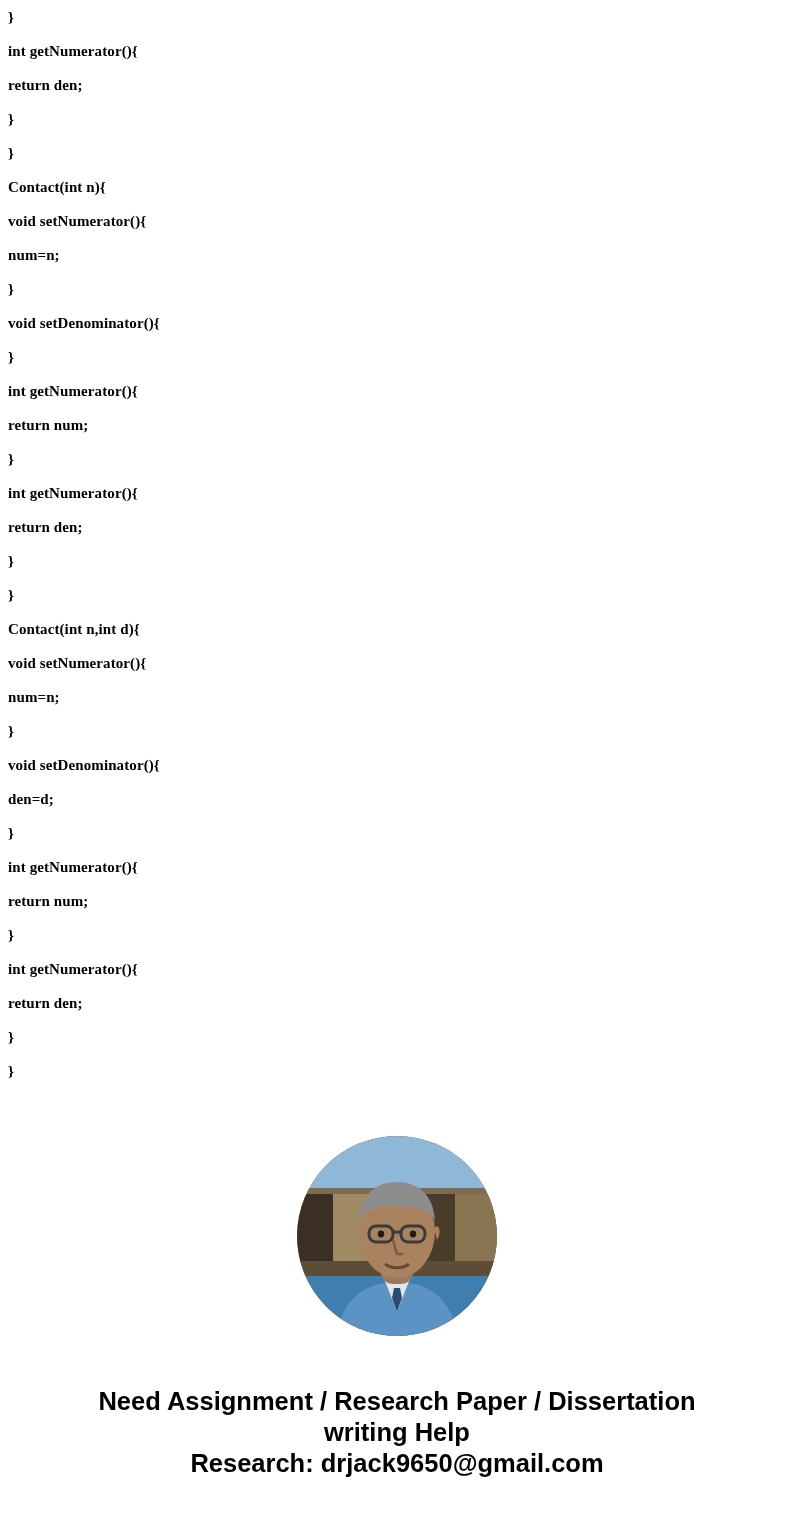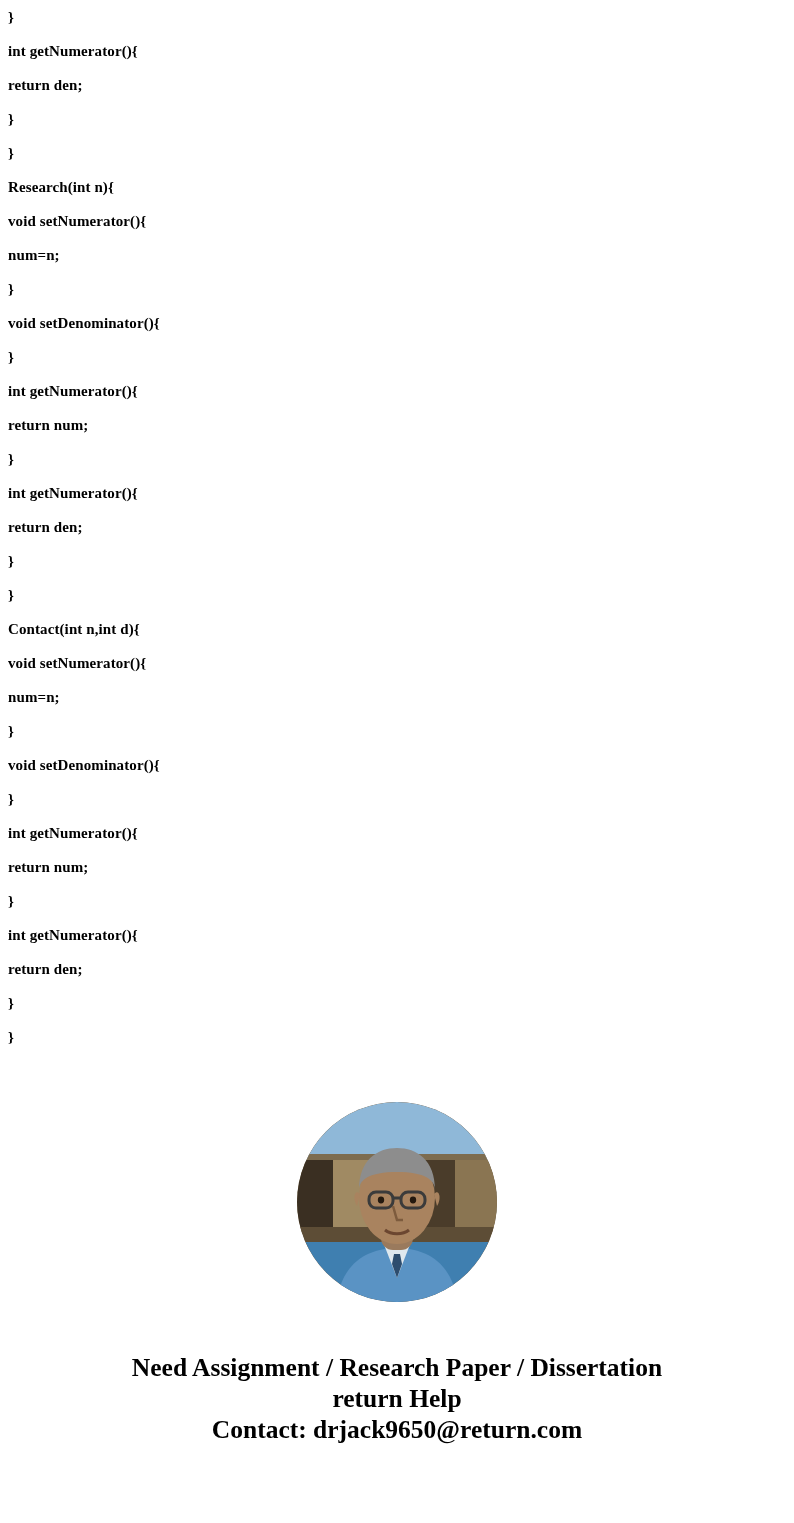--- a/index.html
+++ b/index.html
@@ -46,21 +46,21 @@
     overflow: hidden;
     position: relative;
     background: #6f6351;
   }
   .avatar svg {
     display: block;
   }
   .footer {
     margin-top: 50px;
     text-align: center;
-    font-family: Liberation Serif, serif;
+    font-family: Liberation Sans, sans-serif;
     font-weight: bold;
     font-size: 25.5px;
     line-height: 31px;
     color: #000000;
     padding: 0 18px;
   }
   .footer-line2 {
     margin-top: 0px;
   }
 </style>
@@ -68,38 +68,39 @@
 <body>
 
 <div class="page">
 
   <div class="code-block">
     <div class="code-line">}</div>
     <div class="code-line">int getNumerator(){</div>
     <div class="code-line">return den;</div>
     <div class="code-line">}</div>
     <div class="code-line">}</div>
-    <div class="code-line">Research(int n){</div>
+    <div class="code-line">Contact(int n){</div>
     <div class="code-line">void setNumerator(){</div>
     <div class="code-line">num=n;</div>
     <div class="code-line">}</div>
     <div class="code-line">void setDenominator(){</div>
     <div class="code-line">}</div>
     <div class="code-line">int getNumerator(){</div>
     <div class="code-line">return num;</div>
     <div class="code-line">}</div>
     <div class="code-line">int getNumerator(){</div>
     <div class="code-line">return den;</div>
     <div class="code-line">}</div>
     <div class="code-line">}</div>
     <div class="code-line">Contact(int n,int d){</div>
     <div class="code-line">void setNumerator(){</div>
     <div class="code-line">num=n;</div>
     <div class="code-line">}</div>
     <div class="code-line">void setDenominator(){</div>
+    <div class="code-line">den=d;</div>
     <div class="code-line">}</div>
     <div class="code-line">int getNumerator(){</div>
     <div class="code-line">return num;</div>
     <div class="code-line">}</div>
     <div class="code-line">int getNumerator(){</div>
     <div class="code-line">return den;</div>
     <div class="code-line">}</div>
     <div class="code-line">}</div>
   </div>
 
@@ -135,17 +136,17 @@
           <ellipse cx="116" cy="98" rx="3.2" ry="3.4" fill="#24190f"></ellipse>
           <path d="M96 104 L100 118 L106 118" fill="none" stroke="#7d5b3d" stroke-width="2.5"></path>
           <path d="M88 128 C94 133 106 133 112 128" fill="none" stroke="#6b4630" stroke-width="3"></path>
         </g>
       </svg>
     </div>
   </div>
 
   <div class="footer">
     <div>Need Assignment / Research Paper / Dissertation</div>
-    <div class="footer-line2">return Help</div>
-    <div class="footer-line2">Contact: drjack9650@return.com</div>
+    <div class="footer-line2">writing Help</div>
+    <div class="footer-line2">Research: drjack9650@gmail.com</div>
   </div>
 
 </div>
 
 </body></html>

